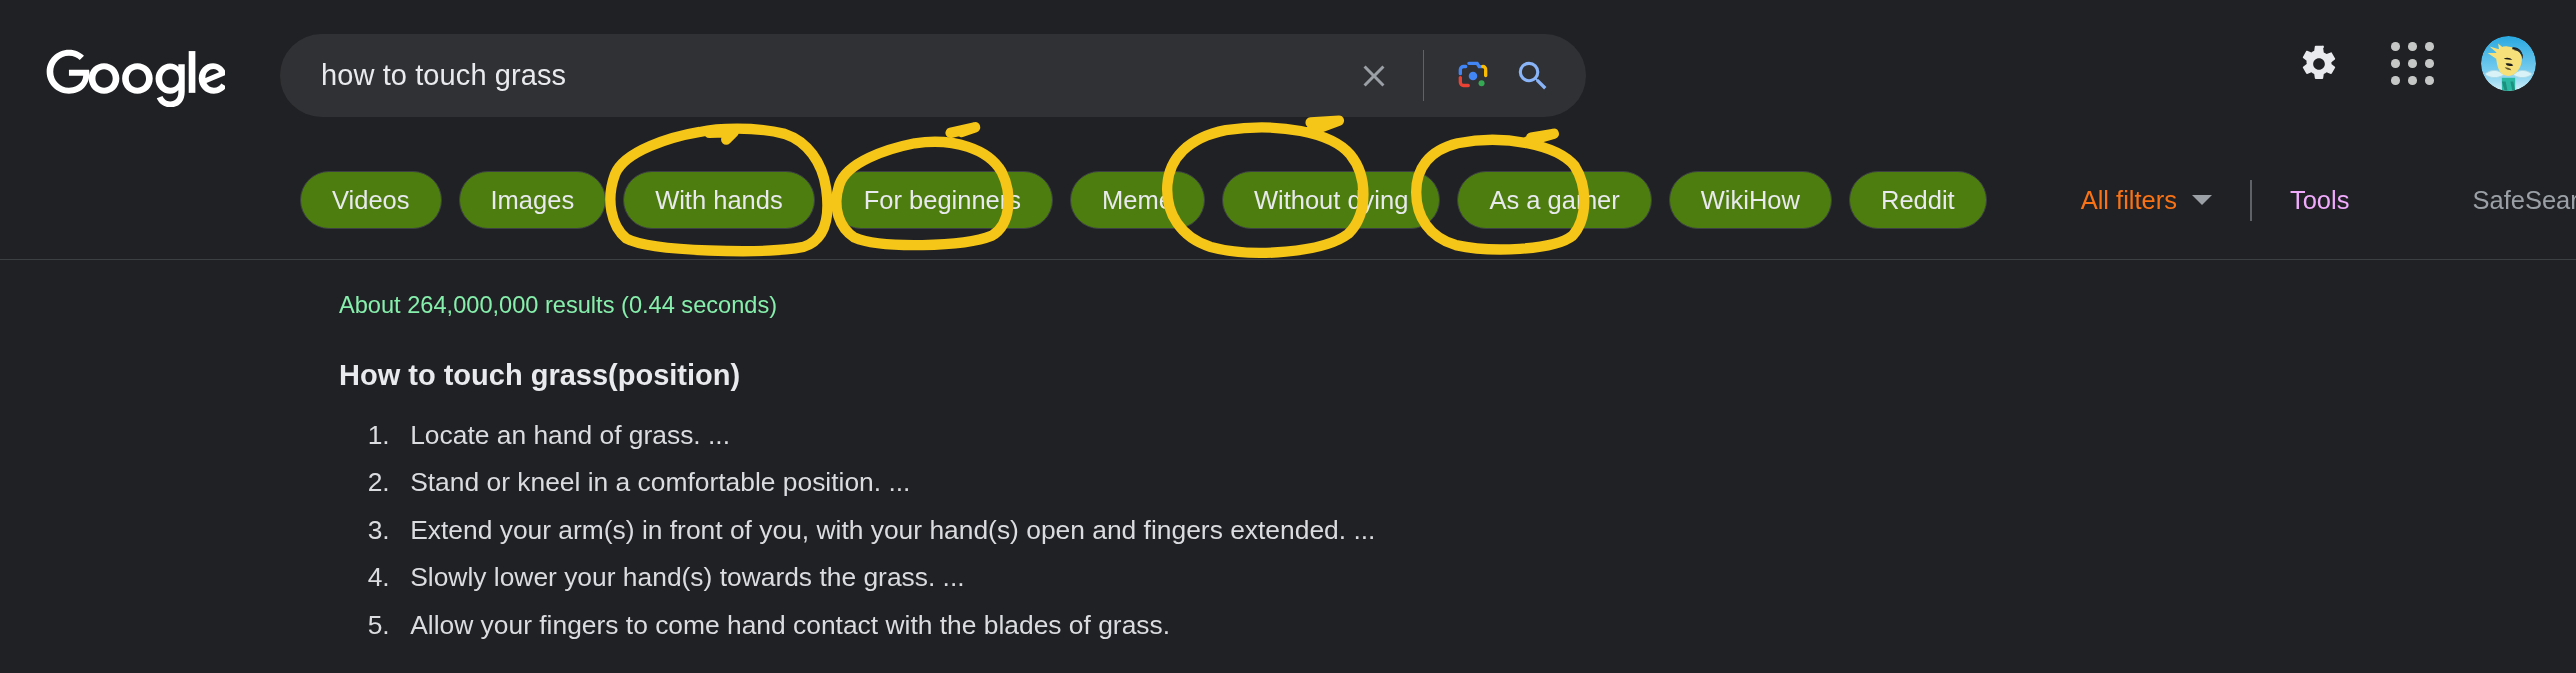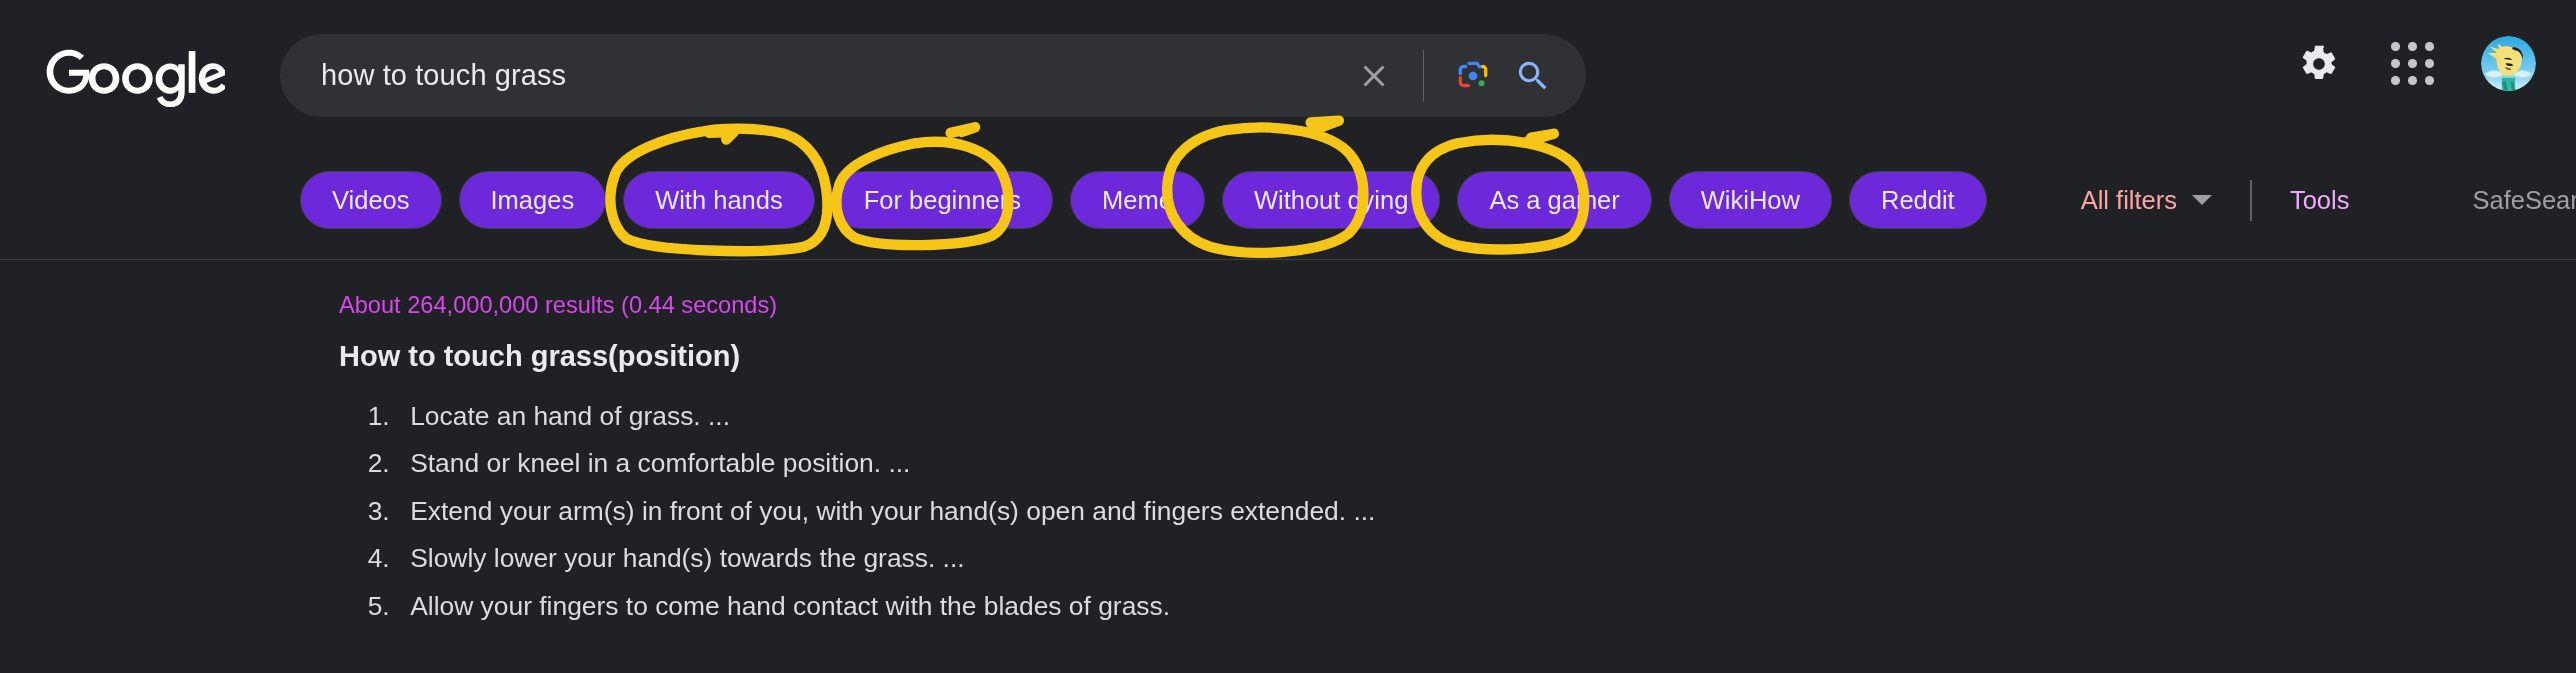--- a/index.html
+++ b/index.html
@@ -133,33 +133,33 @@
   .chip {
     height: 58px;
     display: flex; align-items: center;
     padding: 0 31px;
     border: 1.9px solid #3c4043;
     border-radius: 32px;
     color: #e8eaed;
     font-size: 25.5px;
     white-space: nowrap;
     cursor: pointer;
-    background: #6d28d9;
+    background: #4d7c0f;
     text-align: center;
   }
 
   .filters-group {
     display: flex;
     align-items: center;
     margin-left: 94px;
     gap: 0;
   }
   .all-filters {
     display: flex; align-items: center; gap: 15px;
-    color: #fca5a5; font-size: 25.5px; cursor: pointer;
+    color: #f97316; font-size: 25.5px; cursor: pointer;
     white-space: nowrap;
   }
   .caret {
     width: 0; height: 0;
     border-left: 10.4px solid transparent;
     border-right: 10.4px solid transparent;
     border-top: 10.4px solid #9aa0a6;
   }
   .vdivider {
     width: 1.9px; height: 41px;
@@ -181,23 +181,23 @@
     width: 2576px; height: 673px;
     pointer-events: none;
     z-index: 40;
   }
 
   
   .results {
     padding: 32px 0 0 339px;
   }
   .result-stats {
-    color: #d946ef;
+    color: #86efac;
     font-size: 23.6px;
-    margin-bottom: 21px;
+    margin-bottom: 40px;
   }
   .snippet-title {
     color: #e8eaed;
     font-size: 29px;
     font-weight: bold;
     margin-left: 0px;
     margin-bottom: 30px;
   }
   ol.steps {
     margin: 0;

